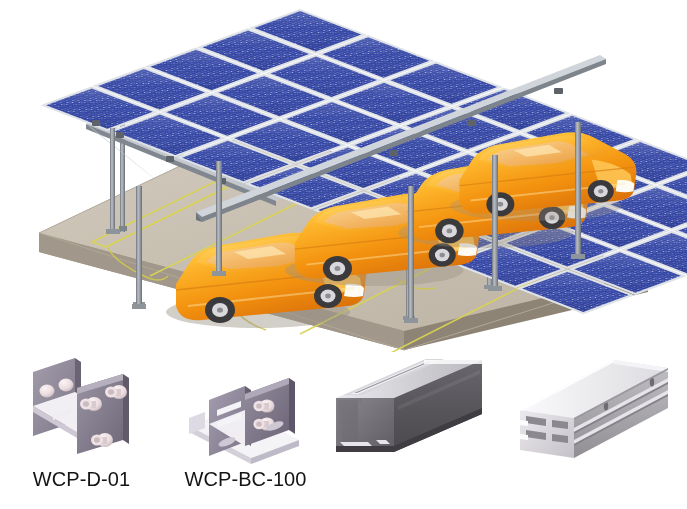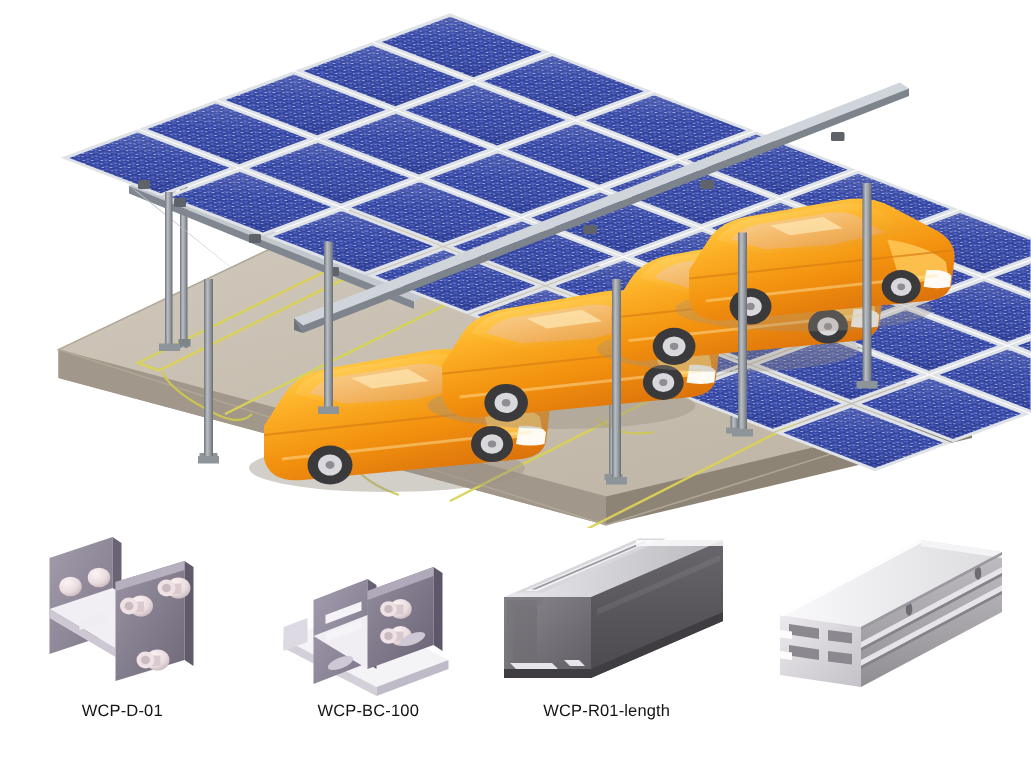--- a/index.html
+++ b/index.html
@@ -24,21 +24,21 @@
     display:flex;flex-direction:column;align-items:center;justify-content:flex-start;
     height:157px;
   }
   .p0{width:175px;}
   .p1{width:145px;}
   .p2{width:175px;}
   .p3{width:192px;}
   .product .art{height:115px;display:flex;align-items:center;justify-content:center;}
   .product .art svg{display:block;}
   .plabel{
-    font-size:11px;color:#141414;letter-spacing:.1px;white-space:nowrap;
+    font-size:20px;color:#141414;letter-spacing:.1px;white-space:nowrap;
     font-family:"Liberation Sans","DejaVu Sans",sans-serif;
     line-height:1;margin-top:2px;
   }
   .p0 .plabel{transform:translateX(-6px);}
   .p1 .plabel{transform:translateX(-2px);}
   .p2 .plabel{transform:translateX(-3px);}
   .p3 .plabel{transform:translateX(-4px);}
 </style>
 </head>
 <body>
@@ -584,21 +584,20 @@
 
           <polygon points="8,92 66,92 154,54 154,60 66,98 8,98" fill="#3f3d42"></polygon>
           <polygon points="12,88 40,88 44,92 16,92" fill="#e6e6ea"></polygon>
           <polygon points="48,86 58,86 62,90 52,90" fill="#e6e6ea"></polygon>
 
           <polygon points="96,6 154,6 154,10 96,10" fill="#fbfbfd" opacity=".85"></polygon>
 
           <polygon points="70,52 152,16 152,20 70,56" fill="#ffffff" opacity=".07"></polygon>
         </svg>
       </div>
-      <div class="plabel">WCP-R01-length</div>
     </div>
 
     <div class="product p3">
       <div class="art">
         <svg width="170" height="112" viewBox="0 0 170 112">
           <defs>
             <linearGradient id="ibTop" x1="0" y1="0" x2="1" y2="0">
               <stop offset="0%" stop-color="#fafafc"></stop>
                 <stop offset="100%" stop-color="#dcdce0"></stop>
             </linearGradient>

